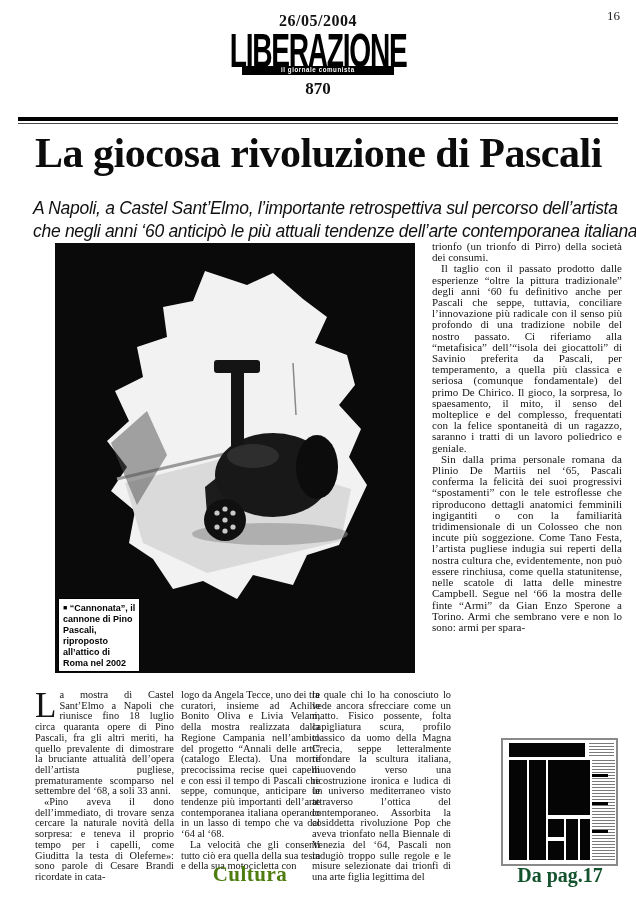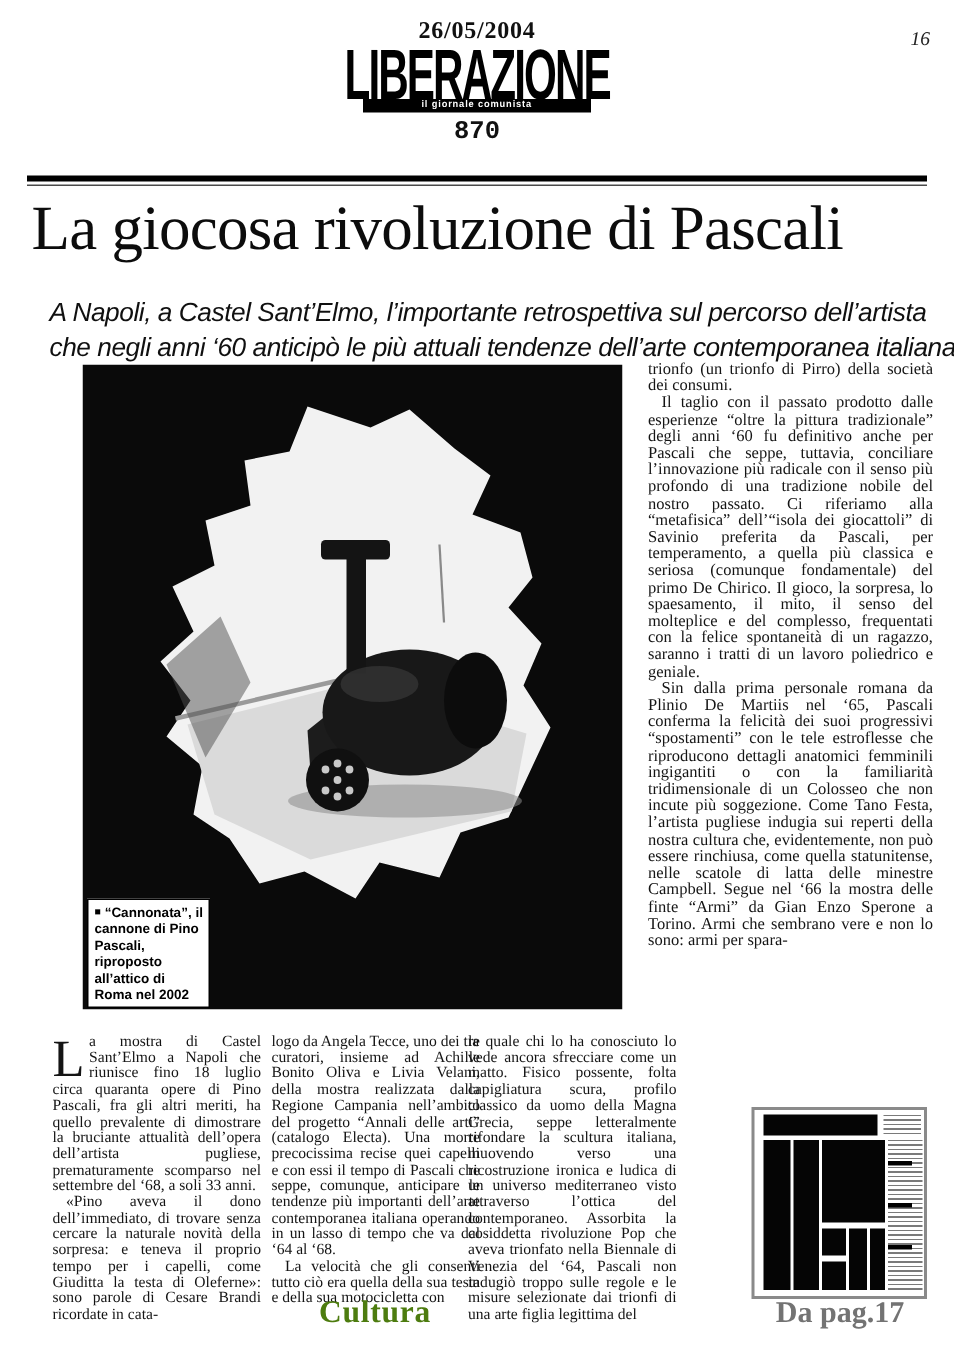--- a/index.html
+++ b/index.html
@@ -8,49 +8,49 @@
     position: relative;
     width: 636px; height: 900px;
     background: #ffffff;
     font-family: "Liberation Serif", serif;
     color: #111;
     overflow: hidden;
   }
   .abs { position: absolute; }
 
   
-  #page-number { top: 18px; right: 16px; font-size: 13px; color:#222;font-style:italic; }
+  #page-number { top: 8px; right: 16px; font-size: 13px; color:#222; }
   #header { top: 12px; left: 0; width: 100%; text-align: center; }
   #date { font-size: 16px; font-weight: 700; letter-spacing: .5px; }
   #masthead {
     display: inline-block;
     font-family: "Liberation Sans", sans-serif;
     font-weight: 700; font-size: 44px; line-height: 40px;
     letter-spacing: -2px;
     transform: scaleX(.64) scaleY(1.08); transform-origin: center;
     color: #000; margin-top: 1px;
   }
   #tagline-bar {
     width: 152px; height: 9px; background:#000;
     margin: -5px auto 0 auto;
     display:flex; align-items:center; justify-content:center;
   }
   #tagline {
     color:#fff; font-family:"Liberation Sans",sans-serif;
     font-size: 6.5px; line-height: 6.5px; letter-spacing: .6px; font-weight:700;
     transform: scaleX(.95);
   }
-  #issue-number { font-size: 17px; font-weight: 700; margin-top: 4px; font-family: Liberation Mono, monospace; }
+  #issue-number { font-size: 17px; font-weight: 700; margin-top: 4px; }
   #rule-thick { top: 117px; left: 18px; width: 600px; height: 4px; background: #000; }
   #rule-thin  { top: 123px; left: 18px; width: 600px; height: 1px; background: #4a4a4a; }
 
   
   #headline {
-    top: 129px; left: 21px; width: 580px;
-    font-size: 42px; line-height: 48px; font-weight: 400;
+    top: 129px; left: 35px; width: 580px;
+    font-size: 42px; line-height: 48px; font-weight: 700;
     letter-spacing: -.5px; color: #0c0c0c; white-space: nowrap;
   }
   .subhead {
     left: 33px; width: 590px;
     font-family: "Liberation Sans", sans-serif;
     font-style: italic; font-size: 17.5px; line-height: 22px;
     letter-spacing: -.3px; color: #101010; white-space: nowrap; margin-top: 13px;
   }
   #subhead1 { top: 184px; }
   #subhead2 { top: 207px; }
@@ -90,21 +90,21 @@
     padding: 1px 3px 0 0; font-weight: 400;
   }
 
   
   #section-label {
     top: 862px; left: 150px; width: 200px; text-align: center;
     font-size: 21px; font-weight: 700; letter-spacing: .5px; color:#4d7c0f;
   }
   #from-page-label {
     top: 864px; left: 499px; width: 122px; text-align: center;
-    font-size: 20px; font-weight: 700; color:#737373;
+    font-size: 20px; font-weight: 700; color:#14532d;
   }
 
   
   #thumb {
     top: 738px; left: 501px; width: 117px; height: 128px;
     background: #fff; border: 2px solid #8a8a8a;
   }
   #thumb .blk { position: absolute; background: #050505; }
   #thumb .txtlines {
     position: absolute;

